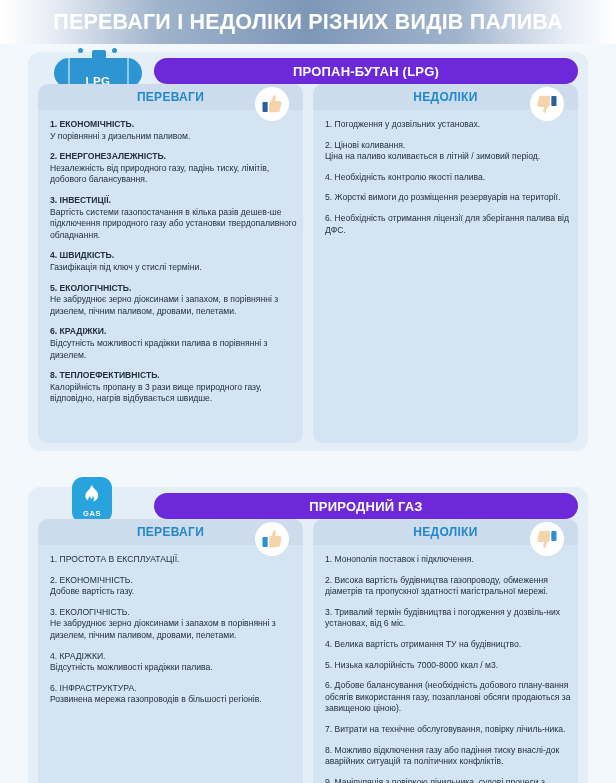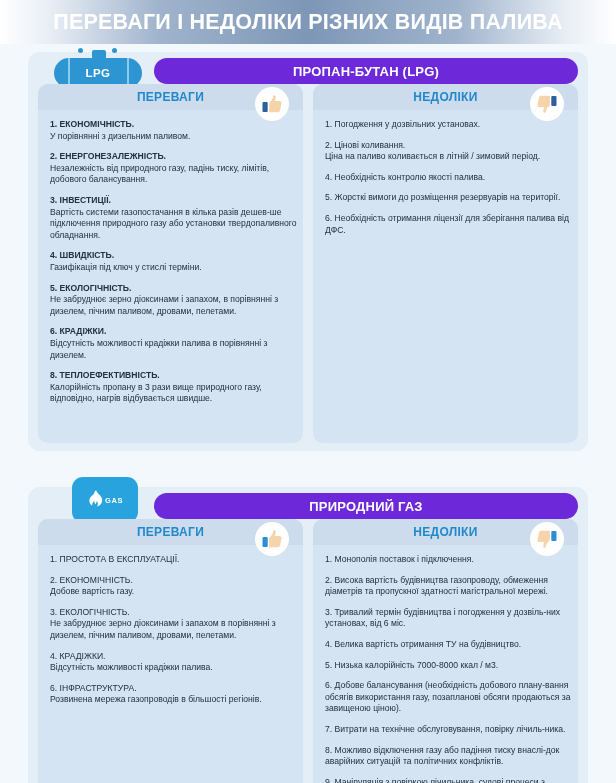--- a/index.html
+++ b/index.html
@@ -94,21 +94,21 @@
   .tank-band {
     position: absolute;
     top: 10px;
     width: 2px; height: 30px;
     background: #8fcbe9;
   }
   .tank-band.b1 { left: 20px; }
   .tank-band.b2 { left: 79px; }
   .tank-label {
     position: absolute;
-    left: 6px; top: 10px;
+    left: 6px; top: 18px;
     width: 88px; height: 30px;
     display: flex; align-items: center; justify-content: center;
     color: #ffffff; font-size: 11.5px; font-weight: bold;
     letter-spacing: .5px;
   }
   .tank-valve {
     position: absolute;
     left: 44px; top: 2px;
     width: 14px; height: 9px;
     background: #2e95d3;
@@ -128,26 +128,26 @@
     border-radius: 0 0 2px 2px;
   }
   .tank-leg.l1 { left: 20px; }
   .tank-leg.l2 { left: 72px; }
 
   
   .gas-badge {
     position: absolute;
     left: 44px;
     top: -10px;
-    width: 66px;
+    width: 40px;
     height: 46px;
     background: #29a3dd;
     border-radius: 11px;
     display: flex;
-    flex-direction: row;
+    flex-direction: column;
     align-items: center;
     justify-content: center;
   }
   .gas-badge .flame { margin-top: 2px; }
   .gas-badge .gas-text {
     color: #ffffff;
     font-size: 7.5px;
     font-weight: bold;
     letter-spacing: .6px;
     margin-top: 1px;

